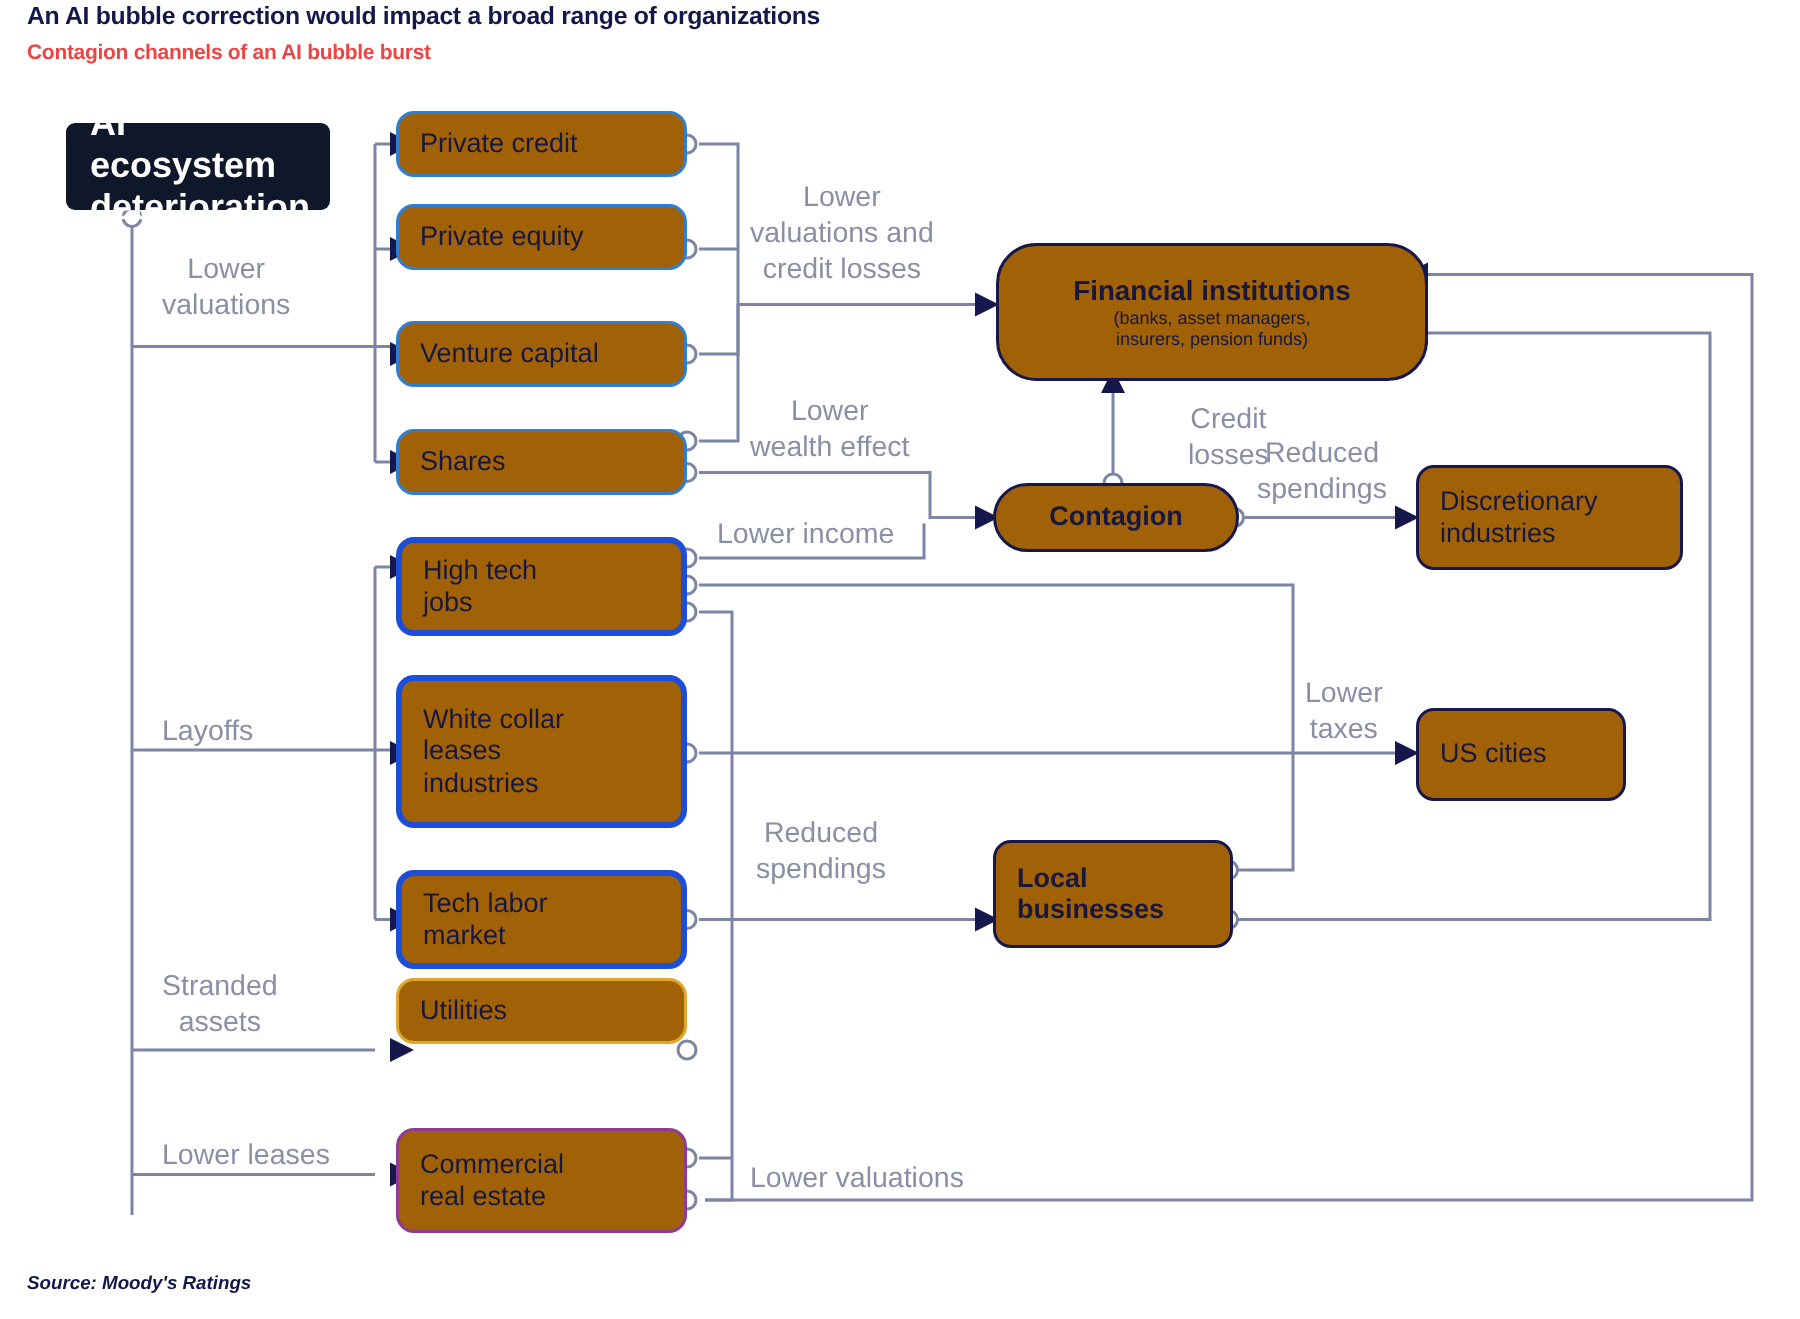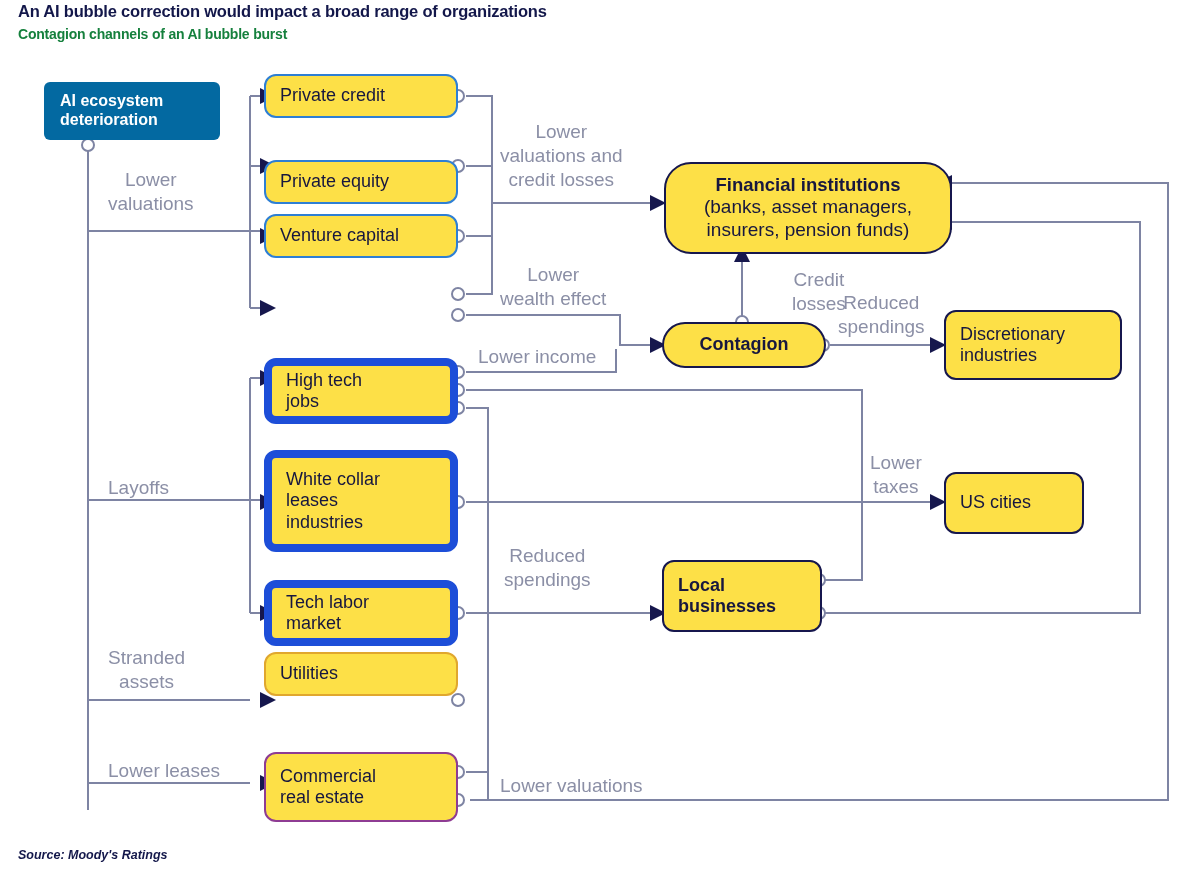--- a/index.html
+++ b/index.html
@@ -28,21 +28,21 @@
     font-weight: bold;
     color: #13174a;
     letter-spacing: -0.2px;
   }
   .subtitle {
     position: absolute;
     left: 18px;
     top: 26px;
     font-size: 14px;
     font-weight: bold;
-    color: #15803d;
+    color: #ef4444;
     letter-spacing: -0.2px;
   }
   .source {
     position: absolute;
     left: 18px;
     top: 848px;
     font-size: 12.5px;
     font-style: italic;
     font-weight: bold;
     color: #13174a;
@@ -54,41 +54,41 @@
     width: 1200px;
     height: 879px;
     pointer-events: none;
   }
   .node {
     position: absolute;
     box-sizing: border-box;
     display: flex;
     align-items: center;
     border-radius: 12px;
-    background: #fde047;
+    background: #a16207;
     font-size: 18px;
     line-height: 1.18;
     padding: 0 14px;
     color: #17173f;
   }
   .node.center { justify-content: center; text-align: center; border-radius: 27px; }
   .node.left { justify-content: flex-start; text-align: left; }
   .node.bold { font-weight: bold; }
 
   .n-root {
-    background: #0369a1;
+    background: #0f172a;
     color: #ffffff;
     font-weight: bold;
-    font-size: 16px;
+    font-size: 24px;
     border: none;
     border-radius: 6px;
     padding-left: 16px;
   }
   .b-blue   { border: 2px solid #2e7fd4; }
-  .b-teal   { border: 8px solid #1d4ed8; }
+  .b-teal   { border: 4px solid #1d4ed8; }
   .b-gold   { border: 2px solid #e0a72e; }
   .b-purple { border: 2px solid #8e3c93; }
   .b-navy   { border: 2.5px solid #16174d; }
 
   .label {
     position: absolute;
     font-size: 19px;
     color: #8b8fa6;
     line-height: 1.25;
     white-space: pre-line;
@@ -194,39 +194,40 @@
       <path d="M 734 262 L 742 246 L 750 262 z"></path>
       <path d="M 952 175 L 936 183 L 952 191 z"></path>
       <path d="M 952 214 L 936 222 L 952 230 z"></path>
     </g>
   </svg>
 
   <div class="node n-root" style="left:44px; top:82px; width:176px; height:58px; white-space:pre-line;">AI ecosystem
 deterioration</div>
 
   <div class="node left b-blue" style="left:264px; top:74px; width:194px; height:44px;">Private credit</div>
-  <div class="node left b-blue" style="left:264px; top:160px; width:194px; height:44px;">Private equity</div>
+  <div class="node left b-blue" style="left:264px; top:136px; width:194px; height:44px;">Private equity</div>
   <div class="node left b-blue" style="left:264px; top:214px; width:194px; height:44px;">Venture capital</div>
+  <div class="node left b-blue" style="left:264px; top:286px; width:194px; height:44px;">Shares</div>
 
   <div class="node left b-teal" style="left:264px; top:358px; width:194px; height:66px; white-space:pre-line;">High tech
 jobs</div>
   <div class="node left b-teal" style="left:264px; top:450px; width:194px; height:102px; white-space:pre-line;">White collar
 leases
 industries</div>
   <div class="node left b-teal" style="left:264px; top:580px; width:194px; height:66px; white-space:pre-line;">Tech labor
 market</div>
 
   <div class="node left b-gold" style="left:264px; top:652px; width:194px; height:44px;">Utilities</div>
 
   <div class="node left b-purple" style="left:264px; top:752px; width:194px; height:70px; white-space:pre-line;">Commercial
 real estate</div>
 
   <div class="node center b-navy" style="left:664px; top:162px; width:288px; height:92px; flex-direction:column; justify-content:center; padding:0 10px;">
     <div style="font-weight:bold; font-size:18.5px;">Financial institutions</div>
-    <div style="font-size:19px; white-space:pre-line; line-height:1.2;">(banks, asset managers,
+    <div style="font-size:12px; white-space:pre-line; line-height:1.2;">(banks, asset managers,
 insurers, pension funds)</div>
   </div>
 
   <div class="node center bold b-navy" style="left:662px; top:322px; width:164px; height:46px;">Contagion</div>
 
   <div class="node left bold b-navy" style="left:662px; top:560px; width:160px; height:72px; white-space:pre-line;">Local
 businesses</div>
 
   <div class="node left b-navy" style="left:944px; top:310px; width:178px; height:70px; white-space:pre-line;">Discretionary
 industries</div>

